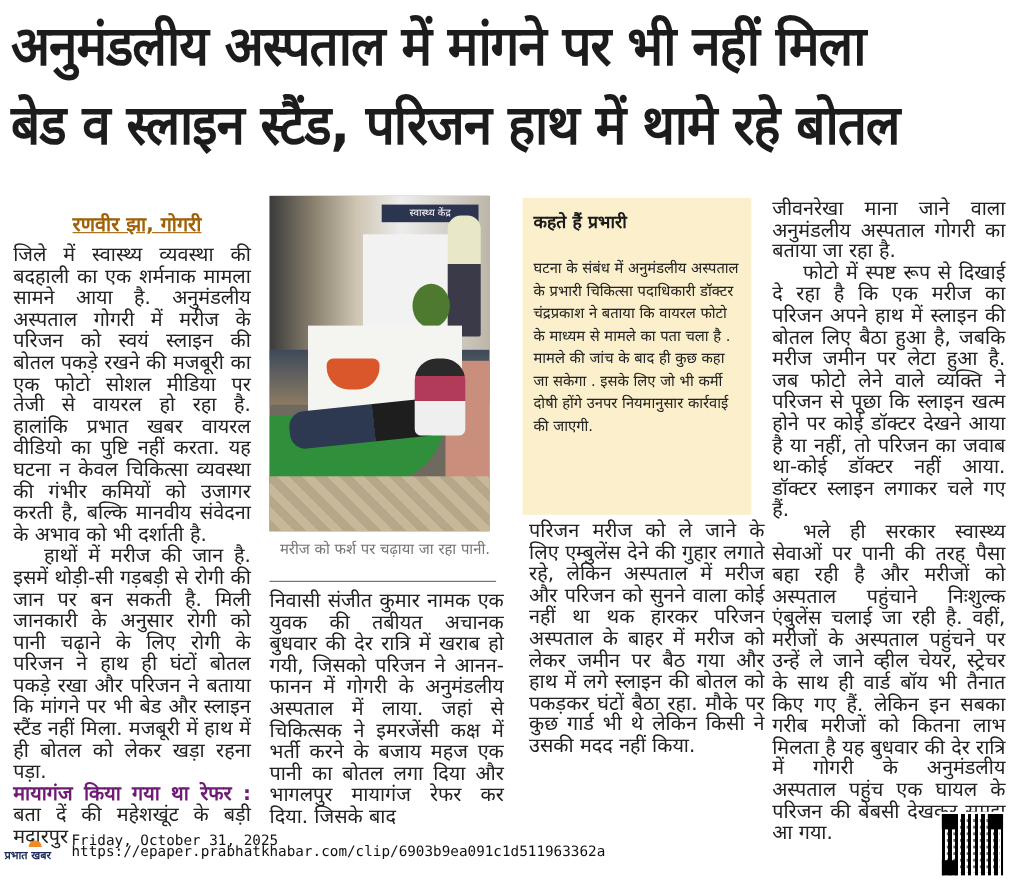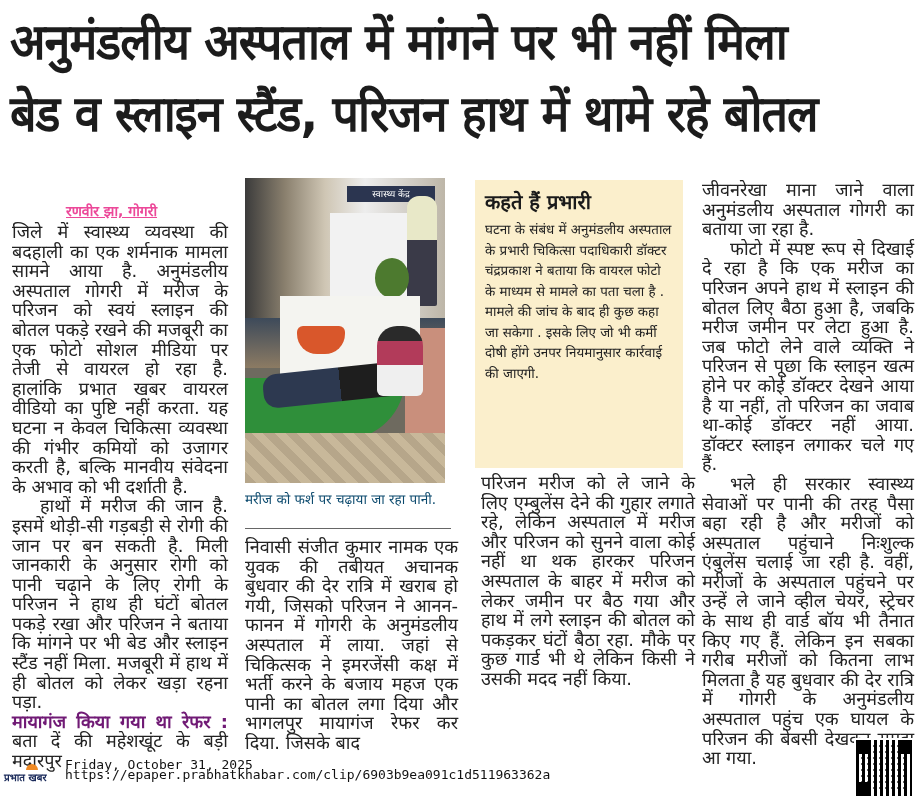--- a/index.html
+++ b/index.html
@@ -19,22 +19,22 @@
     .col p { margin: 0; }
     .col p.indent { text-indent: 28px; }
     .subhead { font-weight: bold; color: #701a75; }
 
     #col1 { left: 12px; top: 222px; width: 216px; }
     #col2-text { left: 245px; top: 537px; width: 213px; }
     #col3-text { left: 481px; top: 473px; width: 214px; }
     #col4 { left: 702px; top: 180px; width: 212px; }
 
     .byline {
-      position: absolute; left: 66px; top: 201px;
-      font-weight: bold; font-size: 14px; color: #ec4899;
+      position: absolute; left: 66px; top: 191px;
+      font-weight: bold; font-size: 18px; color: #a16207;
       text-decoration: underline;
     }
 
     .photo {
       position: absolute; left: 245px; top: 178px; width: 200px; height: 305px;
       overflow: hidden; background: #6e6a5f;
     }
     .photo .wall { position: absolute; left: 0; top: 0; width: 100%; height: 150px; background: linear-gradient(90deg, #3b3b3b 0%, #8a806e 20%, #cfc6b4 40%, #ededed 60%, #bdb6a8 100%); }
     .photo .door { position: absolute; left: 85px; top: 35px; width: 90px; height: 110px; background: #f2f2f2; }
     .photo .sign { position: absolute; left: 102px; top: 8px; width: 88px; height: 16px; background: #2b3550; color: #fff; font-size: 9px; text-align: center; line-height: 16px; }
@@ -44,29 +44,29 @@
     .photo .whitebox { position: absolute; left: 35px; top: 118px; width: 140px; height: 90px; background: #f4f4f0; }
     .photo .pinkwall { position: absolute; right: 0; top: 150px; width: 40px; height: 120px; background: #c98f7c; }
     .photo .grass { position: absolute; left: 0; top: 200px; width: 160px; height: 62px; background: #2f8f3a; border-radius: 0 0 80px 0; }
     .photo .floor { position: absolute; left: 0; top: 255px; width: 100%; height: 50px; background: repeating-linear-gradient(45deg, #b6a68a 0 8px, #c8b89a 8px 16px); }
     .photo .bowl { position: absolute; left: 52px; top: 148px; width: 48px; height: 28px; background: #d9572b; border-radius: 6px 6px 20px 20px; }
     .photo .patient { position: absolute; left: 18px; top: 190px; width: 140px; height: 34px; background: linear-gradient(90deg, #2d3950 0 55%, #1e1e1e 55% 100%); border-radius: 14px; transform: rotate(-6deg); }
     .photo .relative { position: absolute; left: 132px; top: 148px; width: 46px; height: 70px; background: linear-gradient(#2a2a2a 0 22%, #b23b5a 22% 55%, #efefef 55% 100%); border-radius: 20px 20px 6px 6px; }
 
     .caption {
       position: absolute; left: 245px; top: 490px; width: 210px;
-      font-size: 13.5px; color: #0c4a6e; white-space: nowrap;
+      font-size: 13.5px; color: #737373; white-space: nowrap; text-align: center;
     }
     .caption-rule { position: absolute; left: 245px; top: 528px; width: 206px; height: 1px; background: #666; }
 
     .box {
       position: absolute; left: 475px; top: 180px; width: 208px; height: 288px;
       background: #fbefcc; padding: 8px 10px;
     }
-    .box .box-title { font-weight: bold; font-size: 20px; line-height: 28px; color: #1a1a1a; margin-bottom: 4px; }
+    .box .box-title { font-weight: bold; font-size: 16px; line-height: 28px; color: #1a1a1a; margin-bottom: 19px; }
     .box .box-body { font-size: 13.4px; line-height: 20.5px; color: #222; }
 
     .footer-logo {
       position: absolute; left: 4px; top: 770px; width: 52px; height: 16px;
       font-size: 10px; font-weight: bold; color: #1a2a5a; white-space: nowrap;
     }
     .footer-logo .sun {
       position: absolute; left: 22px; top: -6px; width: 12px; height: 6px;
       background: #f08a24; border-radius: 12px 12px 0 0;
     }

